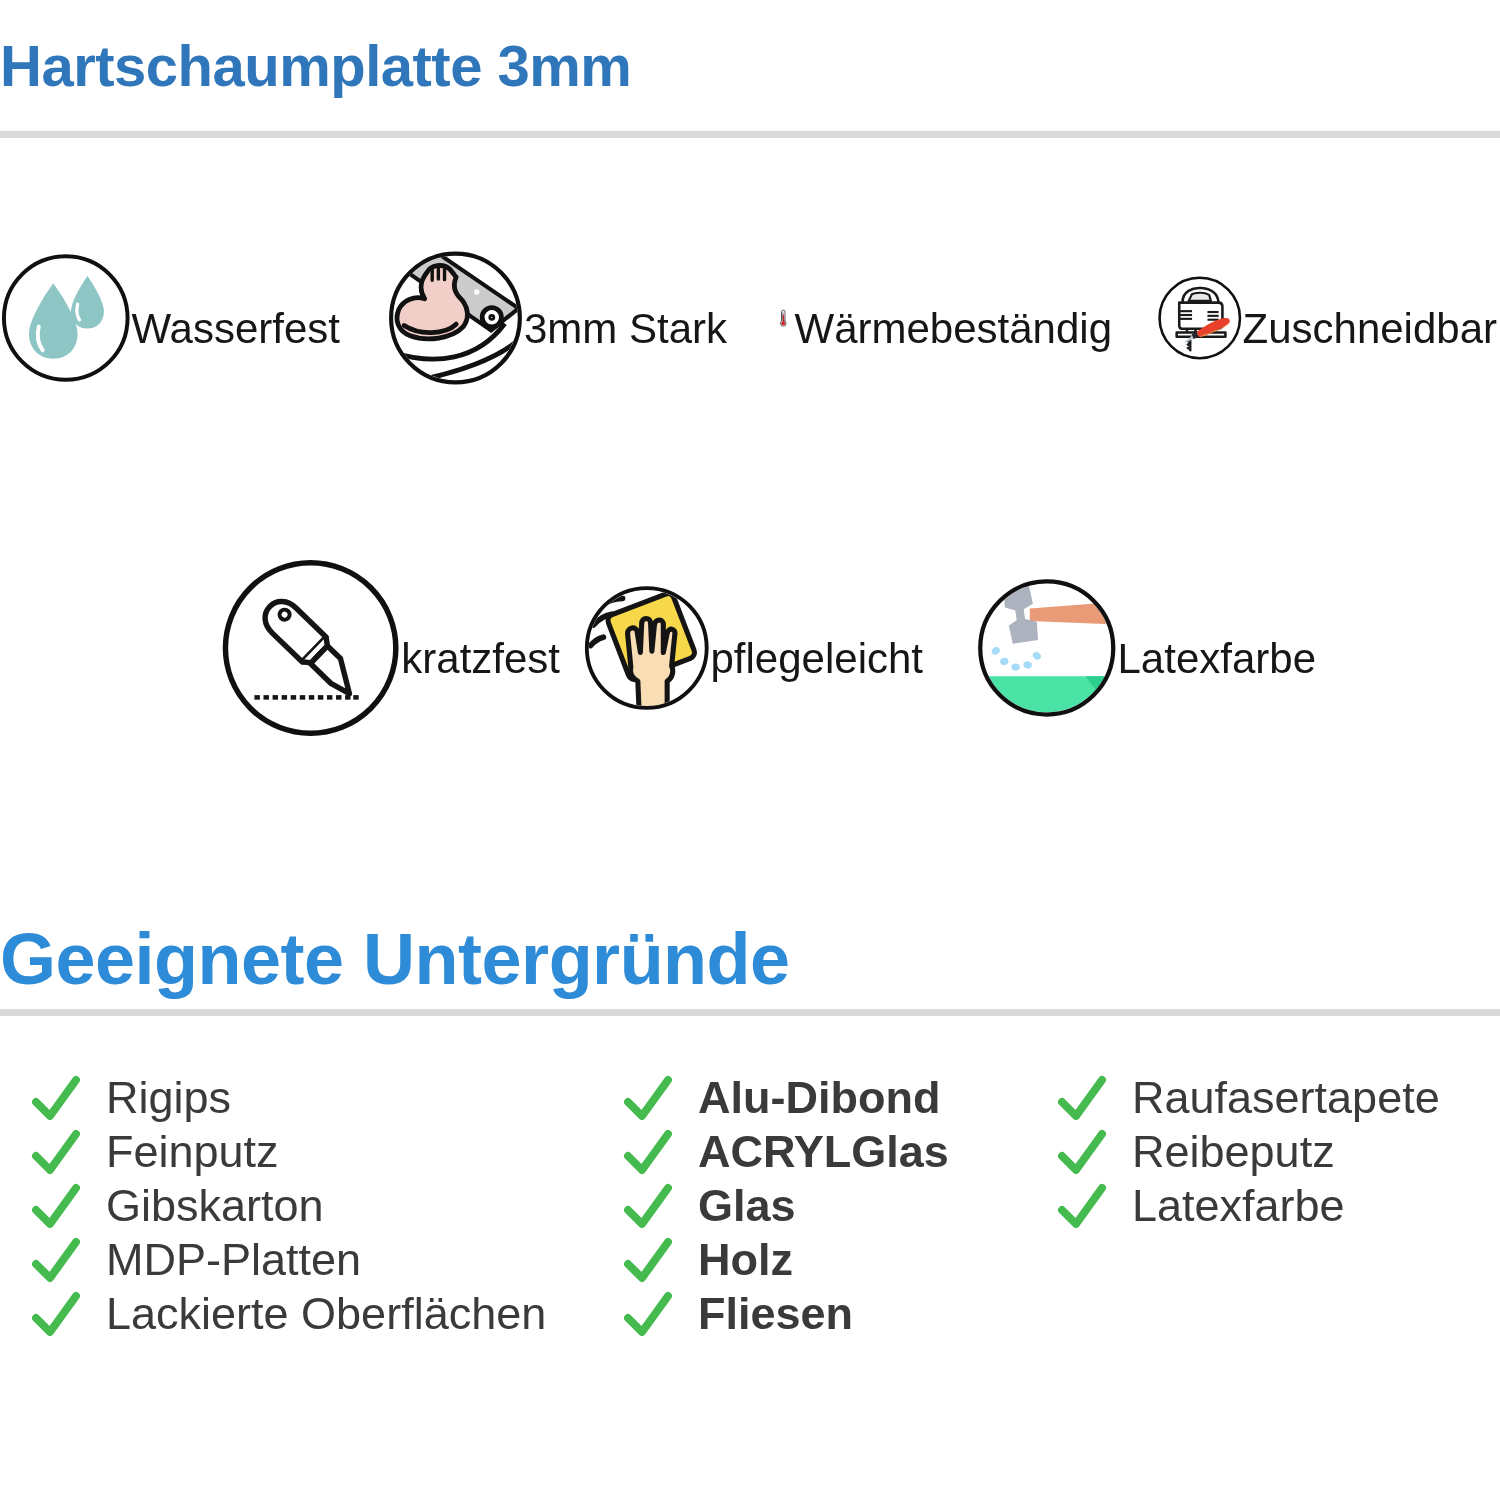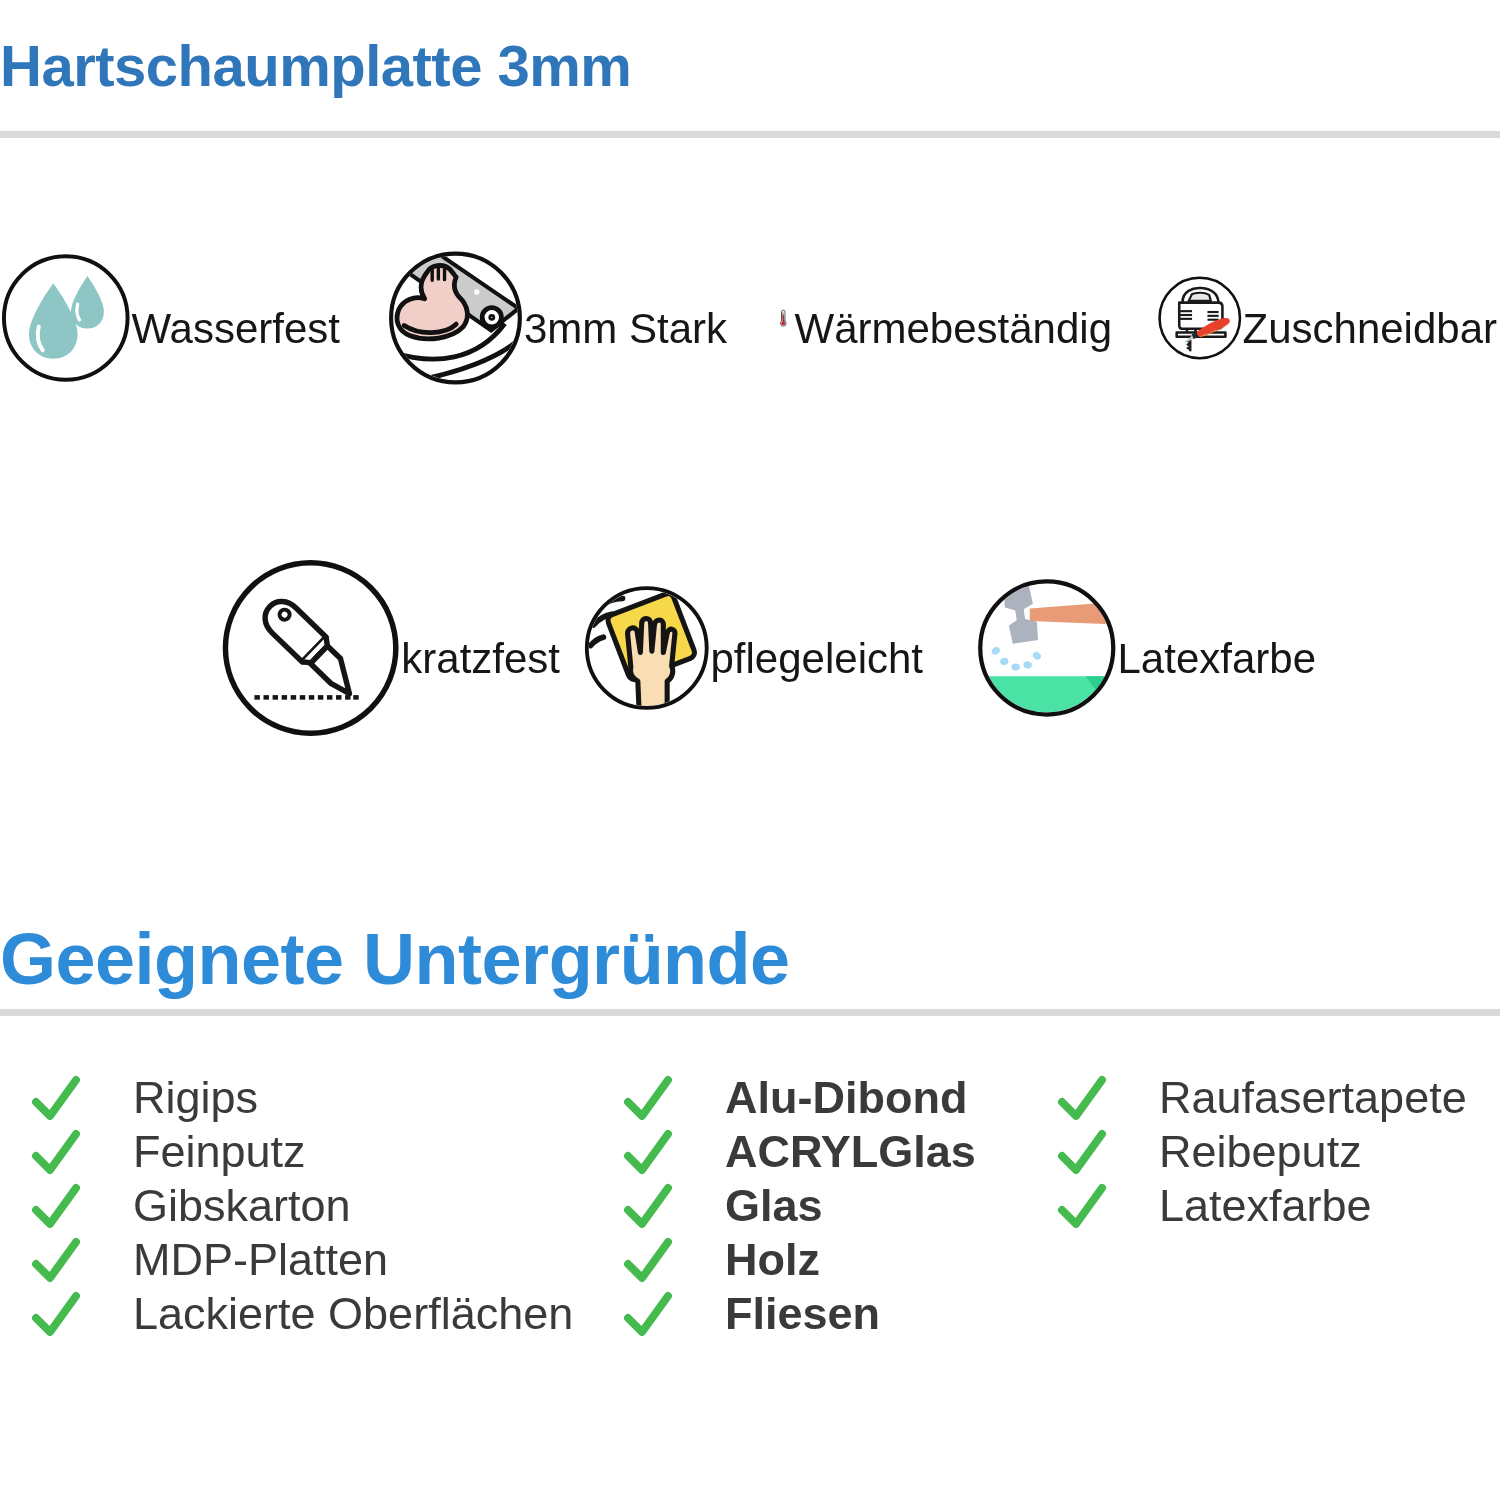--- a/index.html
+++ b/index.html
@@ -23,21 +23,21 @@
   .subtitle {
     position:absolute; top:918px; left:0; width:100%;
     text-align:left; font-size:72px; font-weight:700;
     color:#2E8BD7; letter-spacing:-0.5px;
   }
 
   .col { position:absolute; top:1071px; }
   .col.c1 { left:30px; }
   .col.c2 { left:622px;font-weight:bold; }
   .col.c3 { left:1056px; }
-  .item { height:54px; display:flex; align-items:center;gap:27px; }
+  .item { height:54px; display:flex; align-items:center; }
   .check { width:52px; height:52px; flex:0 0 auto; }
   .item .txt { margin-left:24px; font-size:45px; color:#3A3A3A; white-space:nowrap; }
 
   .footnote {
     position:absolute; left:56px; top:1390px; width:1420px;
     font-size:39px; line-height:45px; letter-spacing:-0.5px;
     color:#2F7ABF;
   }
 </style>
 </head>

